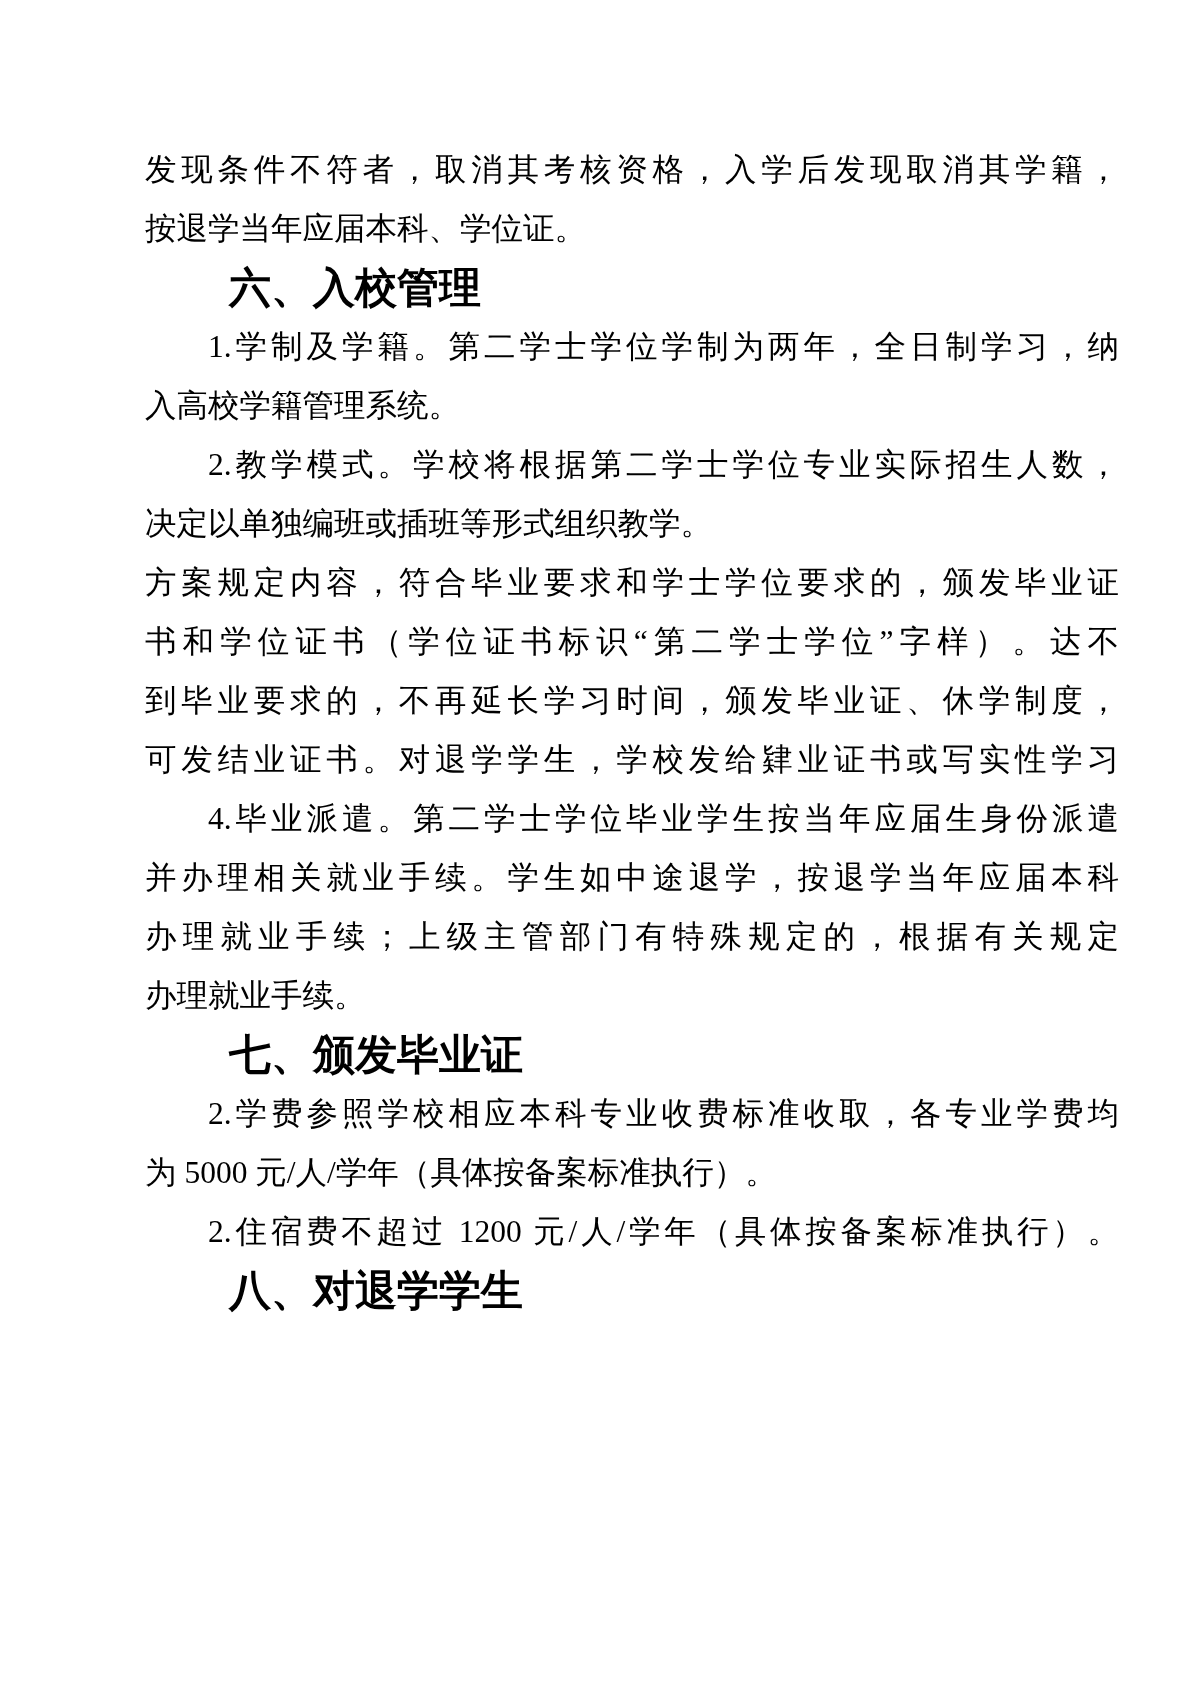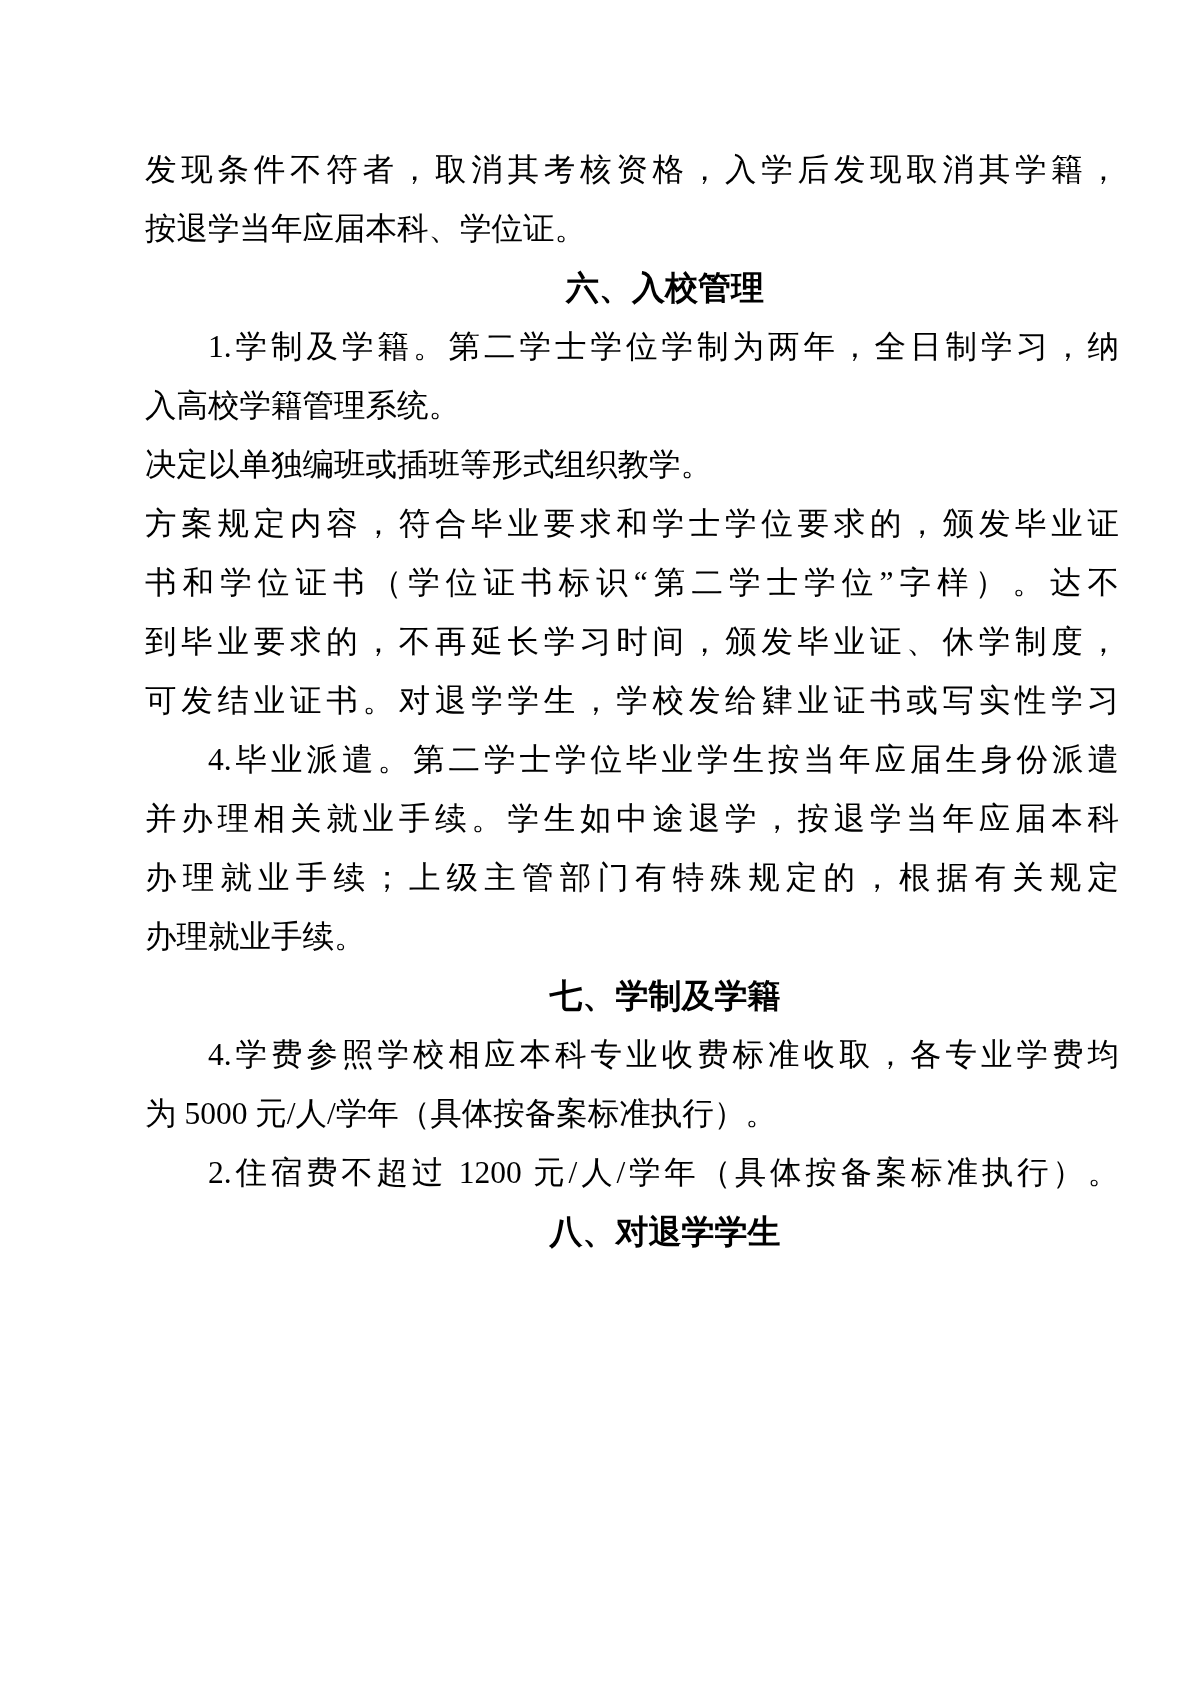--- a/index.html
+++ b/index.html
@@ -28,40 +28,40 @@
   .justify {
     text-align: justify;
     text-align-last: justify;
   }
   .indent {
     text-indent: 2em;
   }
   .heading {
     font-family: "Liberation Sans", sans-serif;
     font-weight: 700;
-    font-size: 33px;
-    text-align: center;
+    font-size: 42px;
   }
 </style>
 </head>
 <body>
 
 <div class="page">
   <div class="line justify">发现条件不符者，取消其考核资格，入学后发现取消其学籍，</div>
   <div class="line">按退学当年应届本科、学位证。</div>
   <div class="line heading indent">六、入校管理</div>
   <div class="line justify indent">1.学制及学籍。第二学士学位学制为两年，全日制学习，纳</div>
   <div class="line">入高校学籍管理系统。</div>
+  <div class="line justify indent">2.教学模式。学校将根据第二学士学位专业实际招生人数，</div>
   <div class="line">决定以单独编班或插班等形式组织教学。</div>
   <div class="line justify">方案规定内容，符合毕业要求和学士学位要求的，颁发毕业证</div>
   <div class="line justify">书和学位证书（学位证书标识“第二学士学位”字样）。达不</div>
   <div class="line justify">到毕业要求的，不再延长学习时间，颁发毕业证、休学制度，</div>
   <div class="line justify">可发结业证书。对退学学生，学校发给肄业证书或写实性学习</div>
   <div class="line justify indent">4.毕业派遣。第二学士学位毕业学生按当年应届生身份派遣</div>
   <div class="line justify">并办理相关就业手续。学生如中途退学，按退学当年应届本科</div>
   <div class="line justify">办理就业手续；上级主管部门有特殊规定的，根据有关规定</div>
   <div class="line">办理就业手续。</div>
-  <div class="line heading indent">七、学制及学籍</div>
-  <div class="line justify indent">4.学费参照学校相应本科专业收费标准收取，各专业学费均</div>
+  <div class="line heading indent">七、颁发毕业证</div>
+  <div class="line justify indent">2.学费参照学校相应本科专业收费标准收取，各专业学费均</div>
   <div class="line">为 5000 元/人/学年（具体按备案标准执行）。</div>
   <div class="line justify indent">2.住宿费不超过 1200 元/人/学年（具体按备案标准执行）。</div>
   <div class="line heading indent">八、对退学学生</div>
 </div>
 
 </body></html>

